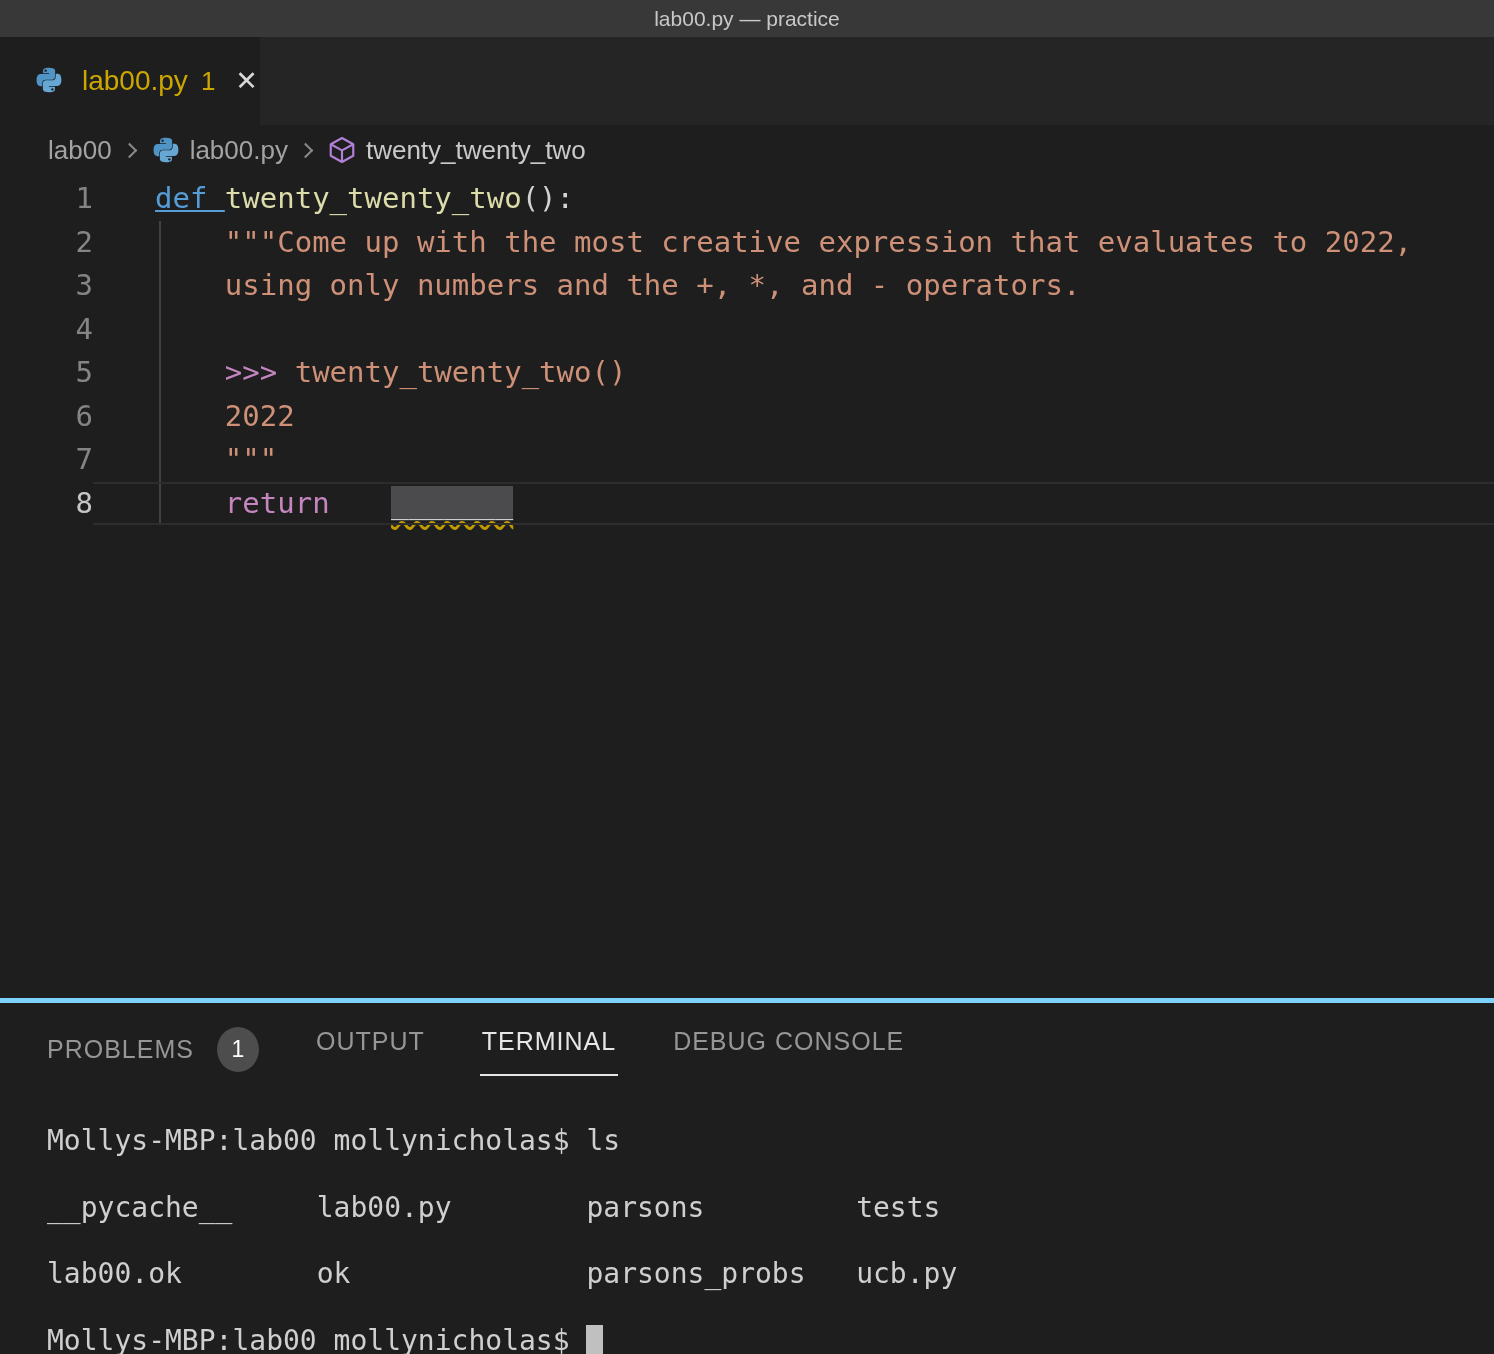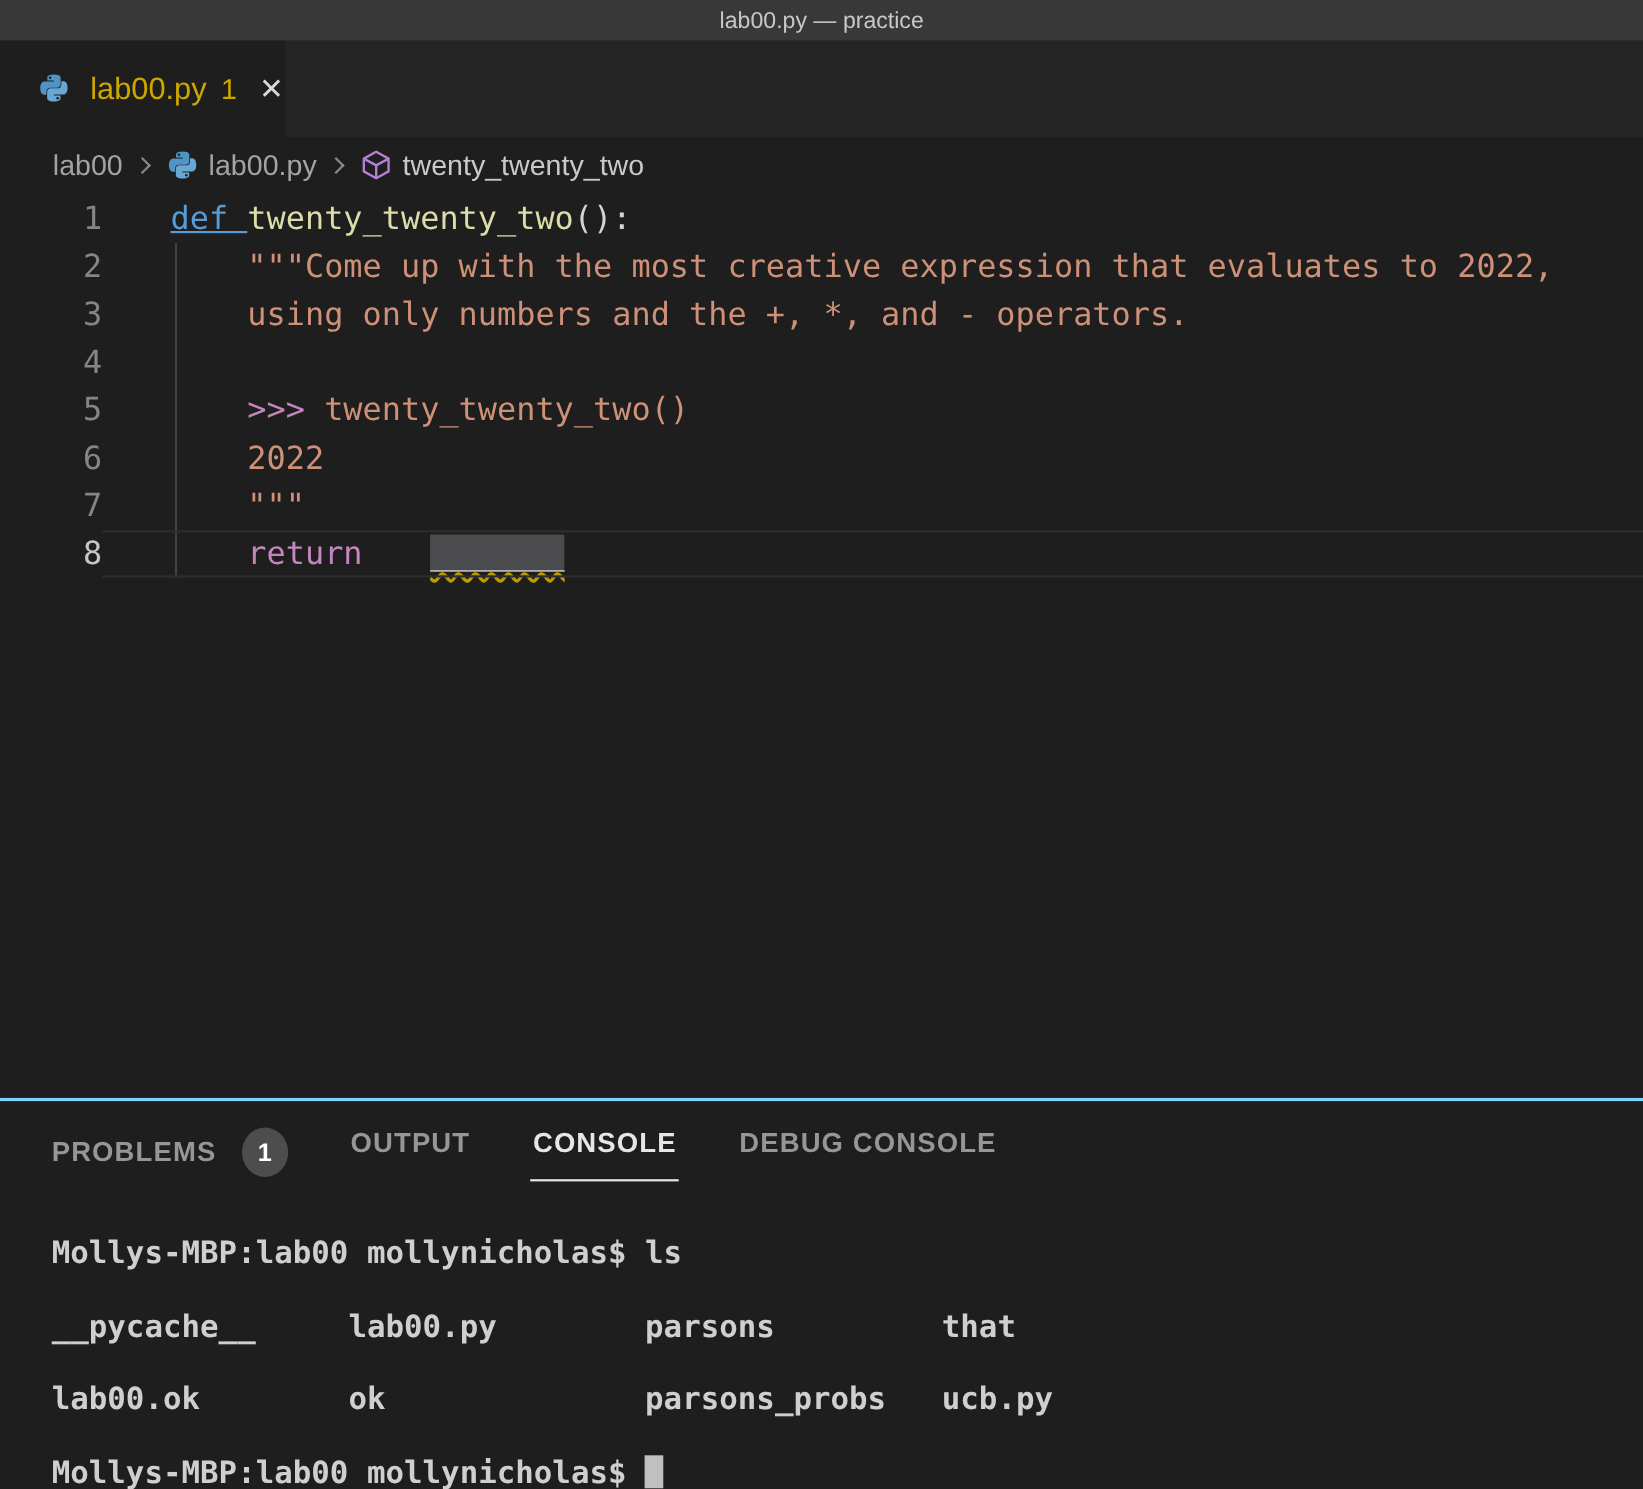--- a/index.html
+++ b/index.html
@@ -75,21 +75,21 @@
   }
   .active-line-overlay {
     position:absolute; left:93px; right:0; height:43.5px;
     border-top:2px solid var(--active_line_border,#2d2d2d);
     border-bottom:2px solid var(--active_line_border,#2d2d2d);
     pointer-events:none;
   }
 
   
   .panel {
-    height:312px; border-top:3px solid #7dd3fc; background: var(--bg,#1e1e1e); font-weight: bold;
+    height:312px; border-top:5px solid #7dd3fc; background: var(--bg,#1e1e1e);
   }
   .panel-tabs {
     display:flex; align-items:flex-start; padding:24px 0 0 47px; gap:57px;
     font-size:25px; letter-spacing:1px; color: var(--panel_text,#969696);
   }
   .panel-tab { display:flex; align-items:center; position:relative; padding-bottom:20px; cursor:default; }
   .panel-tab.active { color: var(--panel_text_active,#e6e6e6); }
   .panel-tab.active::after {
     content:""; position:absolute; left:-2px; right:-2px; bottom:0; height:2.5px;
     background: var(--panel_text_active,#e6e6e6);
@@ -197,25 +197,25 @@
 <div class="panel">
   <div class="panel-tabs" id="panel-tabs">
       <div class="panel-tab">
         <span>PROBLEMS</span>
         <span class="panel-badge">1</span>
       </div>
       <div class="panel-tab">
         <span>OUTPUT</span>
       </div>
       <div class="panel-tab active">
-        <span>CONSOLE</span>
+        <span>TERMINAL</span>
       </div>
       <div class="panel-tab">
         <span>DEBUG CONSOLE</span>
       </div>
     </div>
   <div class="terminal" id="terminal">
       <div class="term-line">Mollys-MBP:lab00 mollynicholas$ ls</div>
-      <div class="term-line">__pycache__     lab00.py        parsons         that</div>
+      <div class="term-line">__pycache__     lab00.py        parsons         tests</div>
       <div class="term-line">lab00.ok        ok              parsons_probs   ucb.py</div>
       <div class="term-line">Mollys-MBP:lab00 mollynicholas$ <span class="term-cursor"></span></div>
     </div>
 </div>
 
 </body></html>

